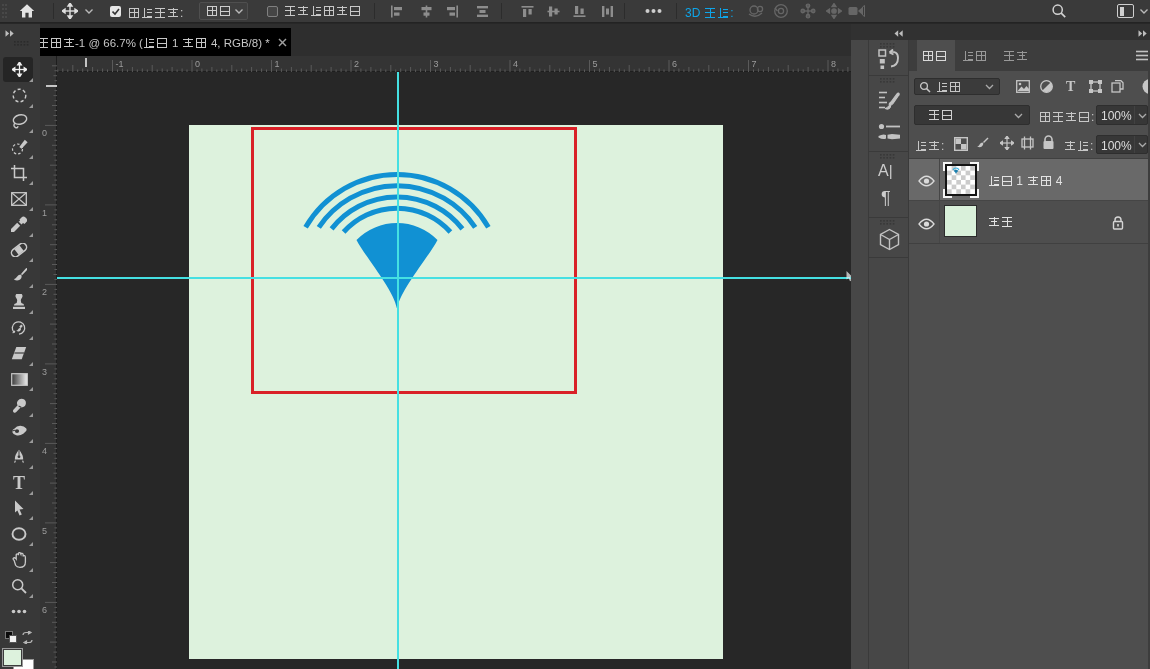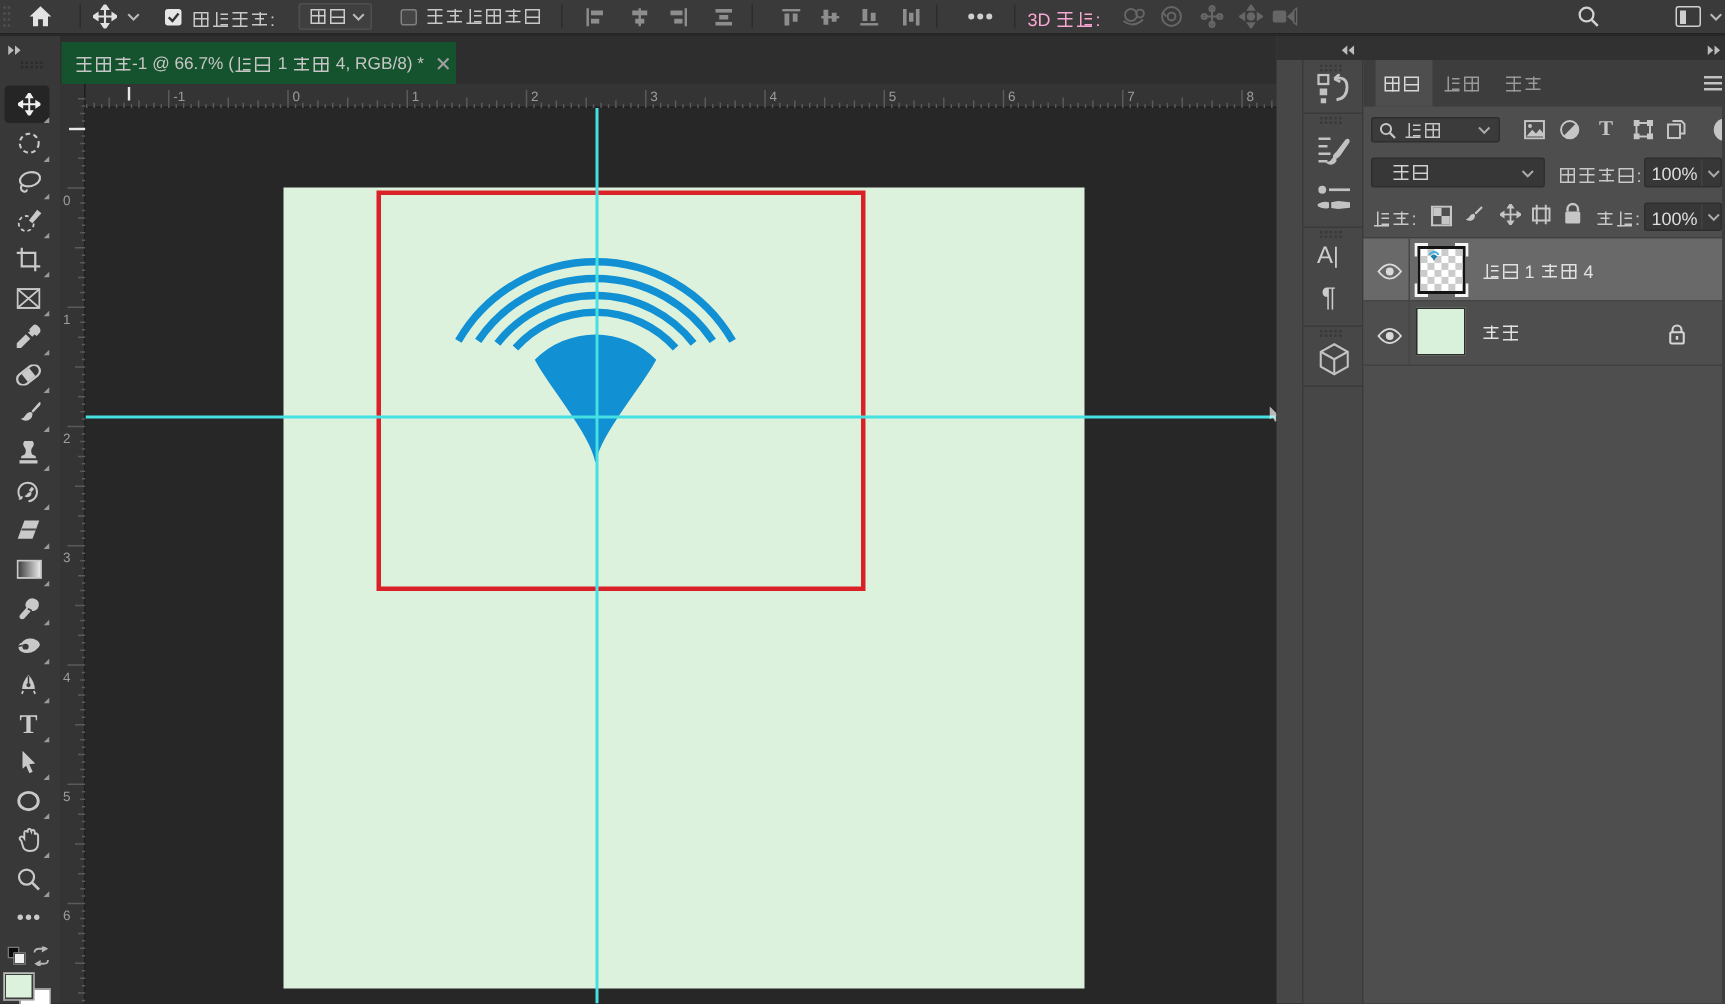--- a/index.html
+++ b/index.html
@@ -147,21 +147,21 @@
 
   <svg class="abs" style="left:645px;top:8px" width="17" height="6">
       <g fill="#cecece">
         <circle cx="2.5" cy="3" r="2"></circle>
         <circle cx="8.5" cy="3" r="2"></circle>
         <circle cx="14.5" cy="3" r="2"></circle>
       </g>
     </svg>
   <div class="abs" style="left:676px;top:3px;width:1px;height:16px;background:#2c2c2c"></div>
 
-  <div class="abs row" style="left:685px;top:6px;color:#f9a8d4">
+  <div class="abs row" style="left:685px;top:6px;color:#0ea5e9">
       <span style="font-size:12px;margin-right:3px">3D</span>
       <i class="k kb"></i>
       <i class="k kd"></i>
       <span style="font-size:12px;margin-left:1px">:</span>
     </div>
   <svg class="abs" style="left:747px;top:3px" width="17" height="16" viewBox="0 0 17 16">
       <g fill="none" stroke="#666666" stroke-width="1.3">
         <circle cx="7" cy="7" r="4"></circle>
         <path d="M2 11 Q 8.5 16 15 10"></path>
         <circle cx="13" cy="6" r="2.6"></circle>
@@ -207,21 +207,21 @@
     </svg>
 
   <div class="abs" style="left:1117px;top:4px;width:17px;height:14px;border:1.5px solid #cfcfcf;border-radius:2px;background:#3a3a3a"></div>
   <div class="abs" style="left:1119.5px;top:6.5px;width:4px;height:9px;background:#cfcfcf"></div>
   <svg class="abs" style="left:1139px;top:8px" width="10" height="7">
       <path fill="none" stroke="#b9b9b9" stroke-width="1.4" d="M1.5 1.5 L5 5 L8.5 1.5"></path>
     </svg>
 </div>
 
 <div class="abs" style="left:0;top:24px;width:1150px;height:32px;background:#2e2e2e"></div>
-<div class="abs" id="doctab" style="left:41px;top:28px;width:263px;height:28px;background:#14532d">
+<div class="abs" id="doctab" style="left:28px;top:28px;width:263px;height:28px;background:#000000">
   <div class="abs row" style="left:8px;top:9px;color:#c6c6c6;white-space:nowrap">
     <i class="k kb"></i>
       <i class="k ka"></i>
       <i class="k ke"></i>
       <span style="font-size:11.5px">-1 @ 66.7% (</span>
       <i class="k kd"></i>
       <i class="k kc"></i>
       <span style="font-size:11.5px">&nbsp;1&nbsp;</span>
       <i class="k ke"></i>
       <i class="k ka"></i>

